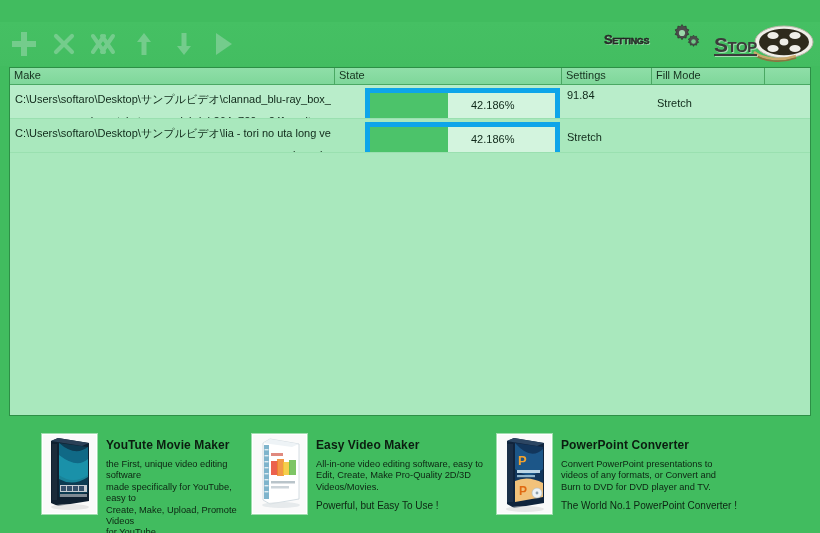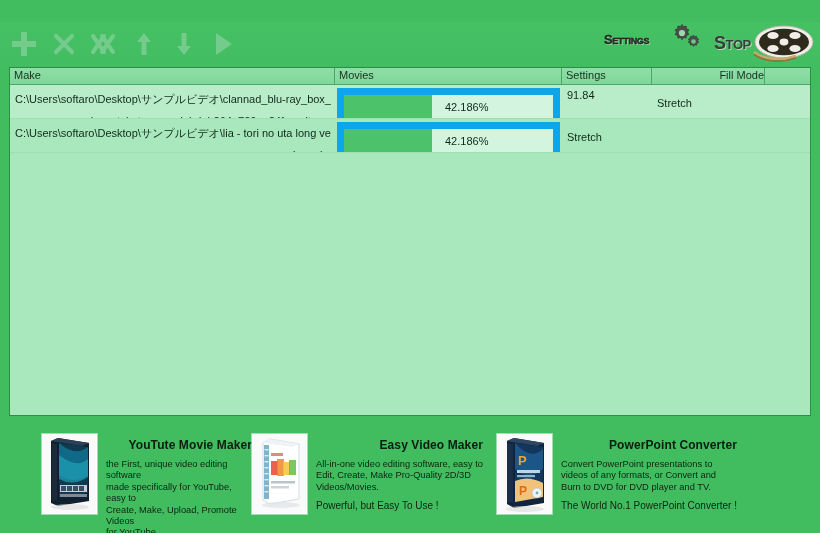--- a/index.html
+++ b/index.html
@@ -62,24 +62,24 @@
     -webkit-text-stroke: 0.4px #1a1a1a;
     text-shadow: 1px 1px 0 rgba(255,255,255,.45);
     font-variant: small-caps;
     position: absolute; left: 2px; top: 10px;
   }
   .gear-a { position:absolute; left: 70px; top: 1px; }
   .gear-b { position:absolute; left: 84px; top: 12px; }
 
   .stop-btn { position: relative; height: 40px; width: 100px; display:flex; align-items:center; cursor: default;}
   .stop-word {
-    font-size: 18px; font-weight: bold; letter-spacing: -.4px;
+    font-size: 21px; font-weight: bold; letter-spacing: -.4px;
     color: #3b3b3b; font-variant: small-caps;
     text-shadow: 1px 1px 0 rgba(255,255,255,.5);
-    position: absolute; left: 0px; top: 11px; z-index: 3;
+    position: absolute; left: 0px; top: 11px; z-index: 3; text-decoration: underline;
   }
   .reel { position: absolute; left: 38px; top: 2px; }
 
   
   .listpanel {
     position: absolute; left: 9px; top: 67px; width: 802px; height: 349px;
     background: #a9e8bd;
     border: 1px solid #2d8f46;
   }
   .hdr {
@@ -89,40 +89,40 @@
     font-size: 11px; color: #16321f;
   }
   .hdr .hcell {
     border-right: 1px solid #4aa863;
     padding: 1px 0 0 4px; overflow: hidden; white-space: nowrap;
   }
   .hdr .hcell:last-child { border-right: none; }
   .c-file  { width: 325px; }
   .c-state { width: 227px; }
   .c-dur   { width: 90px; }
-  .c-fill  { width: 113px; text-align: right; }
+  .c-fill  { width: 113px; }
   .c-last  { flex: 1 1 auto; }
 
   .rows { position: relative; }
   .row {
     display: flex; height: 34px; font-size: 11px; color: #10291a;
     border-bottom: 1px solid #9ae0b0;
   }
   .row.selected { background: #b9edca; }
   .cell { overflow: hidden; }
   .cell.file { width: 325px; padding: 3px 4px 0 4px; line-height: 22px; word-break: break-all; text-align: right; }
   .cell.state { width: 227px; padding: 3px 2px 0 2px; display: flex; align-items: flex-start; }
   .cell.dur { width: 90px; padding: 4px 0 0 5px; }
   .cell.fill { width: 113px; padding: 12px 0 0 5px; }
   .cell.last { flex: 1 1 auto; }
 
   .progress {
     position: relative; height: 42px; width: 224px;
-    background: #d3f4de; border: 7px solid #0ea5e9;
-    display: flex; align-items: center;
+    background: #d3f4de; border: 5px solid #0ea5e9;
+    display: flex; align-items: center; margin-left: 28px;
   }
   .progress .bar {
     position: absolute; left: 0; top: 0; bottom: 0;
     background: #4cc36a;
   }
   .progress .ptext {
     position: absolute; left: 101px; top: 6px;
     font-size: 11px; color: #10291a; white-space: nowrap;
   }
 
@@ -139,21 +139,21 @@
     width: 55px; height: 80px; flex: 0 0 auto;
     border: 1px solid #ffffff;
     background: #f2f2f2;
     position: relative; overflow: hidden;
     box-shadow: 0 0 0 1px rgba(255,255,255,.5);
   }
   .ad-thumb svg { display: block; }
   .ad-body { padding-left: 9px; }
   .ad-title {
     font-size: 12px; font-weight: bold; color: #0b1d10;
-    margin: 4px 0 7px 0; letter-spacing: .1px; text-align: right;
+    margin: 4px 0 7px 0; letter-spacing: .1px;
   }
   .ad-desc {
     font-size: 9.3px; color: #0d2412; line-height: 11.4px;
     white-space: pre-line;
   }
   .ad-tag {
     font-size: 10px; color: #0d2412; line-height: 11.4px; margin-top: 7px;
   }
 </style>
 </head>
@@ -275,21 +275,21 @@
           <path d="M2 30.5 C12 38 30 39 44 34" stroke="#8c7340" stroke-width="1.6" fill="none"></path>
         </svg>
       </span>
     </div>
   </div>
 </div>
 
 <div class="listpanel">
   <div class="hdr">
     <div class="hcell c-file">Make</div>
-    <div class="hcell c-state">Movies</div>
+    <div class="hcell c-state">State</div>
     <div class="hcell c-dur">Settings</div>
     <div class="hcell c-fill">Fill Mode</div>
     <div class="hcell c-last"></div>
   </div>
 
   <div class="rows">
     <div class="row selected">
       <div class="cell file">C:\Users\softaro\Desktop\サンプルビデオ\clannad_blu-ray_box_eizou_tokuten_nced_bd_h264_720p_24fps_dts-…</div>
       <div class="cell state">
         <div class="progress">

